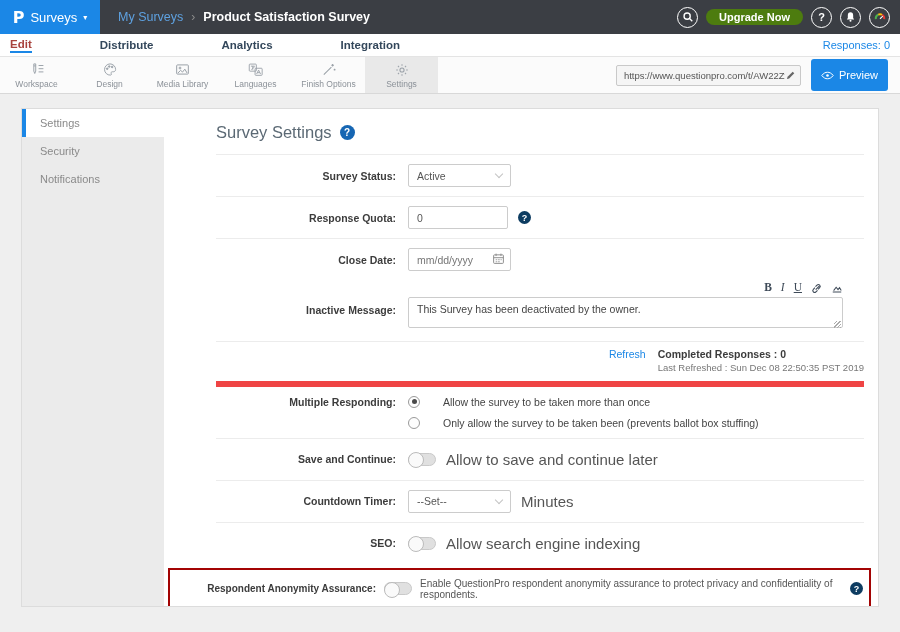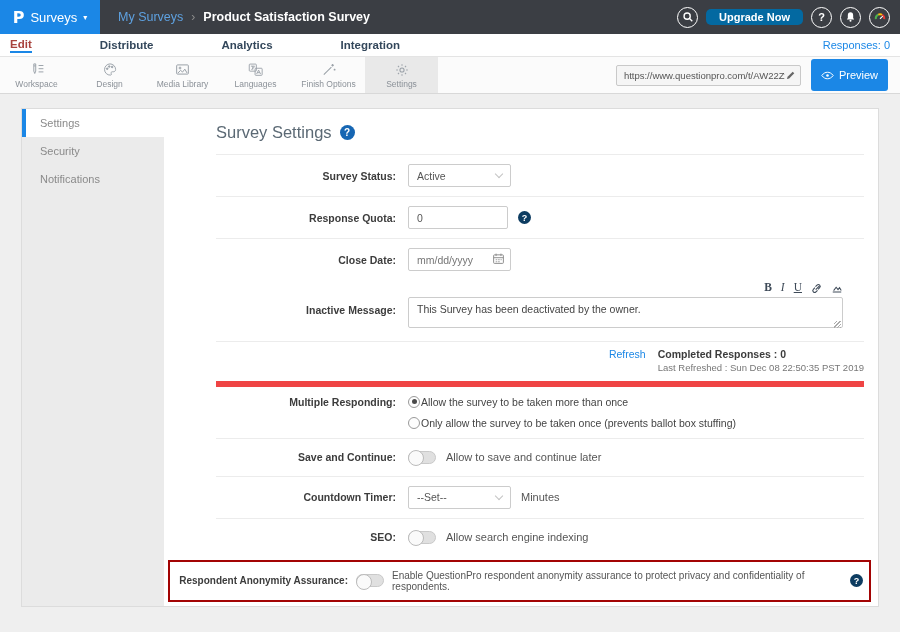--- a/index.html
+++ b/index.html
@@ -11,21 +11,21 @@
   .logo-block { width:100px; height:34px; background:#1b87e6; display:flex; align-items:center; justify-content:center; gap:6px; cursor:pointer; }
   .logo-glyph { color:#fff; font-weight:bold; font-size:16px; font-family:"DejaVu Sans", sans-serif; }
   .logo-app { color:#fff; font-size:13px; }
   .logo-caret { color:#fff; font-size:8px; }
   .crumbs { margin-left:18px; display:flex; align-items:center; gap:8px; font-size:12.5px; }
   .crumb-parent { color:#5ea1e0; cursor:pointer; }
   .crumb-sep { color:#8d8d8d; font-size:12px; }
   .crumb-current { color:#fff; font-weight:600; }
   .topbar-right { margin-left:auto; display:flex; align-items:center; gap:8px; margin-right:10px; }
   .circle-btn { width:21px; height:21px; border:1.5px solid #fff; border-radius:50%; display:flex; align-items:center; justify-content:center; color:#fff; font-size:11px; font-weight:bold; cursor:pointer; }
-  .upgrade-btn { background:#0369a1; color:#fff; font-size:11px; font-weight:bold; border:none; border-radius:5px; padding:2px 13px; cursor:pointer; }
+  .upgrade-btn { background:#4d7c0f; color:#fff; font-size:11px; font-weight:bold; border:none; border-radius:10px; padding:2px 13px; cursor:pointer; }
 
   
   .subnav { height:22px; background:#fff; display:flex; align-items:center; padding:0 10px;gap:40px; }
   .subnav-item { font-size:11.5px; font-weight:700; color:#33475b; margin-right:28px; cursor:pointer; padding-bottom:1px; }
   .subnav-item.active { color:#a8423c; border-bottom:2px solid #1b87e6; }
   .responses { margin-left:auto; color:#1b87e6; font-size:11px; }
 
   
   .toolbar { height:38px; background:#fbfbfb; border-top:1px solid #e4e4e4; border-bottom:1px solid #d8d8d8; display:flex; align-items:stretch; }
   .tool-item { width:73px; display:flex; flex-direction:column; align-items:center; justify-content:center; gap:1px; cursor:pointer; }
@@ -69,30 +69,30 @@
   .fmt.u { text-decoration:underline; }
   .msg-area-wrap { position:relative; }
   textarea.msg { width:435px; height:31px; border:1px solid #ccc; border-radius:2px; font-size:10.5px; color:#444; padding:5px 8px; resize:none; outline:none; font-family:"Liberation Sans",sans-serif; }
   .resize-handle { position:absolute; right:2px; bottom:4px; width:7px; height:7px;
     background:repeating-linear-gradient(135deg, transparent 0 1.5px, #aaa 1.5px 2.5px); cursor:nwse-resize; }
   .refresh-row { display:flex; align-items:flex-start; margin-top:6px; padding-bottom:8px; }
   .refresh-link { width:180px; margin-right:12px; text-align:right; color:#1b87e6; font-size:10.5px; cursor:pointer; flex:none; }
   .completed { font-size:10.5px; font-weight:bold; color:#3c3c3c; }
   .last-refreshed { font-size:9.5px; color:#777; margin-top:2px; }
 
-  .radio-line { display:flex; align-items:flex-start; gap:1px; font-size:10.5px; color:#444; cursor:pointer; }
+  .radio-line { display:flex; align-items:flex-start; gap:23px; font-size:10.5px; color:#444; cursor:pointer; }
   .radio { width:12px; height:12px; border:1px solid #9a9a9a; border-radius:50%; position:relative; flex:none; background:#fdfdfd; }
   .radio.sel::after { content:""; position:absolute; left:2.5px; top:2.5px; width:5px; height:5px; border-radius:50%; background:#4a4a4a; }
 
   .toggle { width:28px; height:13px; border:1px solid #c9c9c9; border-radius:8px; background:#e0e0e0; position:relative; cursor:pointer; flex:none; }
   .toggle::before { content:""; position:absolute; left:-1px; top:-1.5px; width:14px; height:14px; border-radius:50%; background:#fafafa; border:1px solid #bbb; }
-  .toggle-text { font-size:11px; color:#555; }
+  .toggle-text { font-size:15px; color:#555; }
 
   .anon-box { border:2.5px solid #a30404; margin:4px 0 0 -48px; margin-right:-7px; padding:8px 6px; display:flex; align-items:center; }
-  .anon-box .flabel { width:172px; font-size:10px; margin-right:8px; }
+  .anon-box .flabel { width:172px; font-size:10px; margin-right:8px;margin-left:28px; }
   .anon-box .toggle-text { font-size:10px; }
   .anon-box .fctrl { gap:8px; }
 
   .save-row { padding:14px 0 0 192px; }
 
   svg { display:block; }
 </style>
 </head>
 <body>
 
@@ -297,21 +297,21 @@
 
     <div class="frow top">
       <span class="flabel">Multiple Responding:</span>
       <div style="display:flex; flex-direction:column; gap:9px;">
         <div class="radio-line">
           <span class="radio sel"></span>
           <span>Allow the survey to be taken more than once</span>
         </div>
         <div class="radio-line">
           <span class="radio"></span>
-          <span>Only allow the survey to be taken once (prevents ballot box stuffing)</span>
+          <span>Only allow the survey to be taken been (prevents ballot box stuffing)</span>
         </div>
       </div>
     </div>
 
     <div class="frow" style="padding:12px 0;">
       <span class="flabel">Save and Continue:</span>
       <div class="fctrl">
         <span class="toggle"></span>
         <span class="toggle-text">Allow to save and continue later</span>
       </div>

